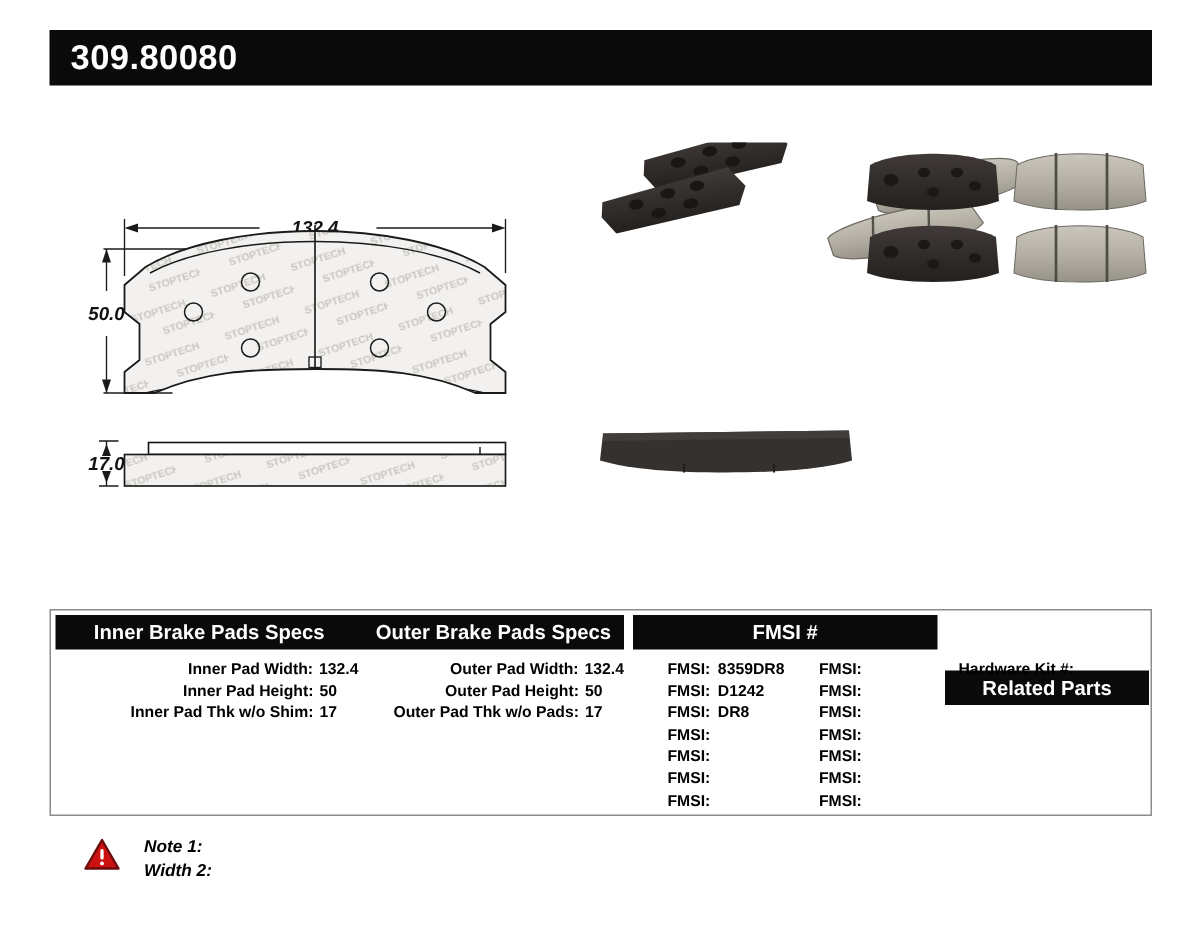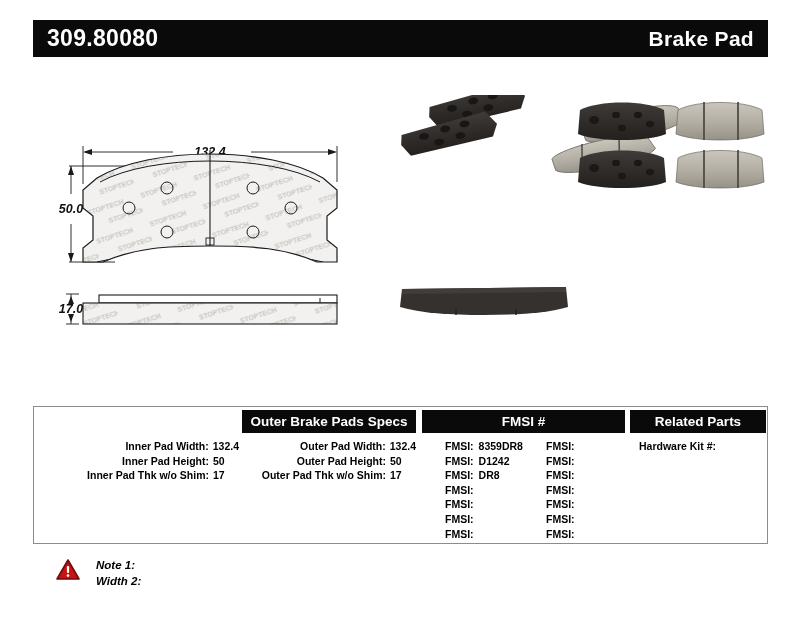--- a/index.html
+++ b/index.html
@@ -39,21 +39,21 @@
   }
   .thead{position:absolute;left:0;top:0;width:735px;height:26px;}
   .hcell{
     position:absolute;top:3px;height:23px;background:#0a0a0a;color:#fff;
     font-size:13.5px;font-weight:bold;display:flex;align-items:center;
     justify-content:center;box-sizing:border-box;
   }
   .h1{left:3px;width:205px;}
   .h2{left:208px;width:174px;}
   .h3{left:388px;width:203px;}
-  .h4{left:596px;width:136px;}
+  .h4{left:596px;width:136px;margin-top:37px;}
 
   .tbody{position:absolute;left:0;top:28px;width:735px;}
 
   .col-inner{position:absolute;left:0;top:4px;width:205px;}
   .col-outer{position:absolute;left:205px;top:4px;width:177px;}
   .col-fmsi{position:absolute;left:408px;top:4px;width:203px;}
   .col-rel{position:absolute;left:596px;top:4px;width:136px;}
 
   .spec-row{
     display:flex;align-items:baseline;justify-content:flex-end;
@@ -82,21 +82,20 @@
   .note-lines{position:absolute;left:40px;top:0px;font-style:italic;}
   .note-line{font-size:11.5px;font-weight:bold;line-height:16px;white-space:nowrap;}
 </style>
 </head>
 <body>
 
 <div class="page">
 
   <div class="header">
     <span class="part-no">309.80080</span>
-    <span class="prod-type">Brake Pad</span>
   </div>
 
   <div class="drawing">
     <svg width="340" height="215" viewBox="0 0 340 215">
       <defs>
         <pattern id="wm" width="56" height="30" patternUnits="userSpaceOnUse" patternTransform="rotate(-18)">
           <rect width="56" height="30" fill="#f2f1ef"></rect>
           <text x="2" y="11" font-family="Liberation Sans, sans-serif" font-size="7" font-weight="bold" fill="#c9c6c0">STOPTECH</text>
           <text x="20" y="25" font-family="Liberation Sans, sans-serif" font-size="7" font-weight="bold" fill="#c9c6c0">STOPTECH</text>
         </pattern>
@@ -273,20 +272,21 @@
                C 52 34, 22 32, 2 26 Z" fill="#35312e"></path>
       <path d="M 4 8 L 168 6 L 168 11 L 4 13 Z" fill="#423d39"></path>
       <line x1="58" y1="28" x2="58" y2="34" stroke="#201d1b" stroke-width="1.4"></line>
       <line x1="118" y1="28" x2="118" y2="34" stroke="#201d1b" stroke-width="1.4"></line>
     </svg>
   </div>
 
   <div class="spec-table">
 
     <div class="thead">
+      <div class="hcell h1">Inner Brake Pads Specs</div>
       <div class="hcell h2">Outer Brake Pads Specs</div>
       <div class="hcell h3">FMSI #</div>
       <div class="hcell h4">Related Parts</div>
     </div>
 
     <div class="tbody">
       <div class="col-inner" id="colInner">
           <div class="spec-row">
             <span class="lbl">Inner Pad Width:</span>
             <span class="val">132.4</span>
@@ -303,21 +303,21 @@
       <div class="col-outer" id="colOuter">
           <div class="spec-row">
             <span class="lbl">Outer Pad Width:</span>
             <span class="val">132.4</span>
           </div>
           <div class="spec-row">
             <span class="lbl">Outer Pad Height:</span>
             <span class="val">50</span>
           </div>
           <div class="spec-row">
-            <span class="lbl">Outer Pad Thk w/o Shim:</span>
+            <span class="lbl">Outer Pad Thk w/o Pads:</span>
             <span class="val">17</span>
           </div>
         </div>
       <div class="col-fmsi">
         <div class="fmsi-grid">
           <div class="fmsi-sub" id="fmsiL">
               <div class="fmsi-row">
                 <span class="lbl">FMSI:</span>
                 <span class="val">8359DR8</span>
               </div>

